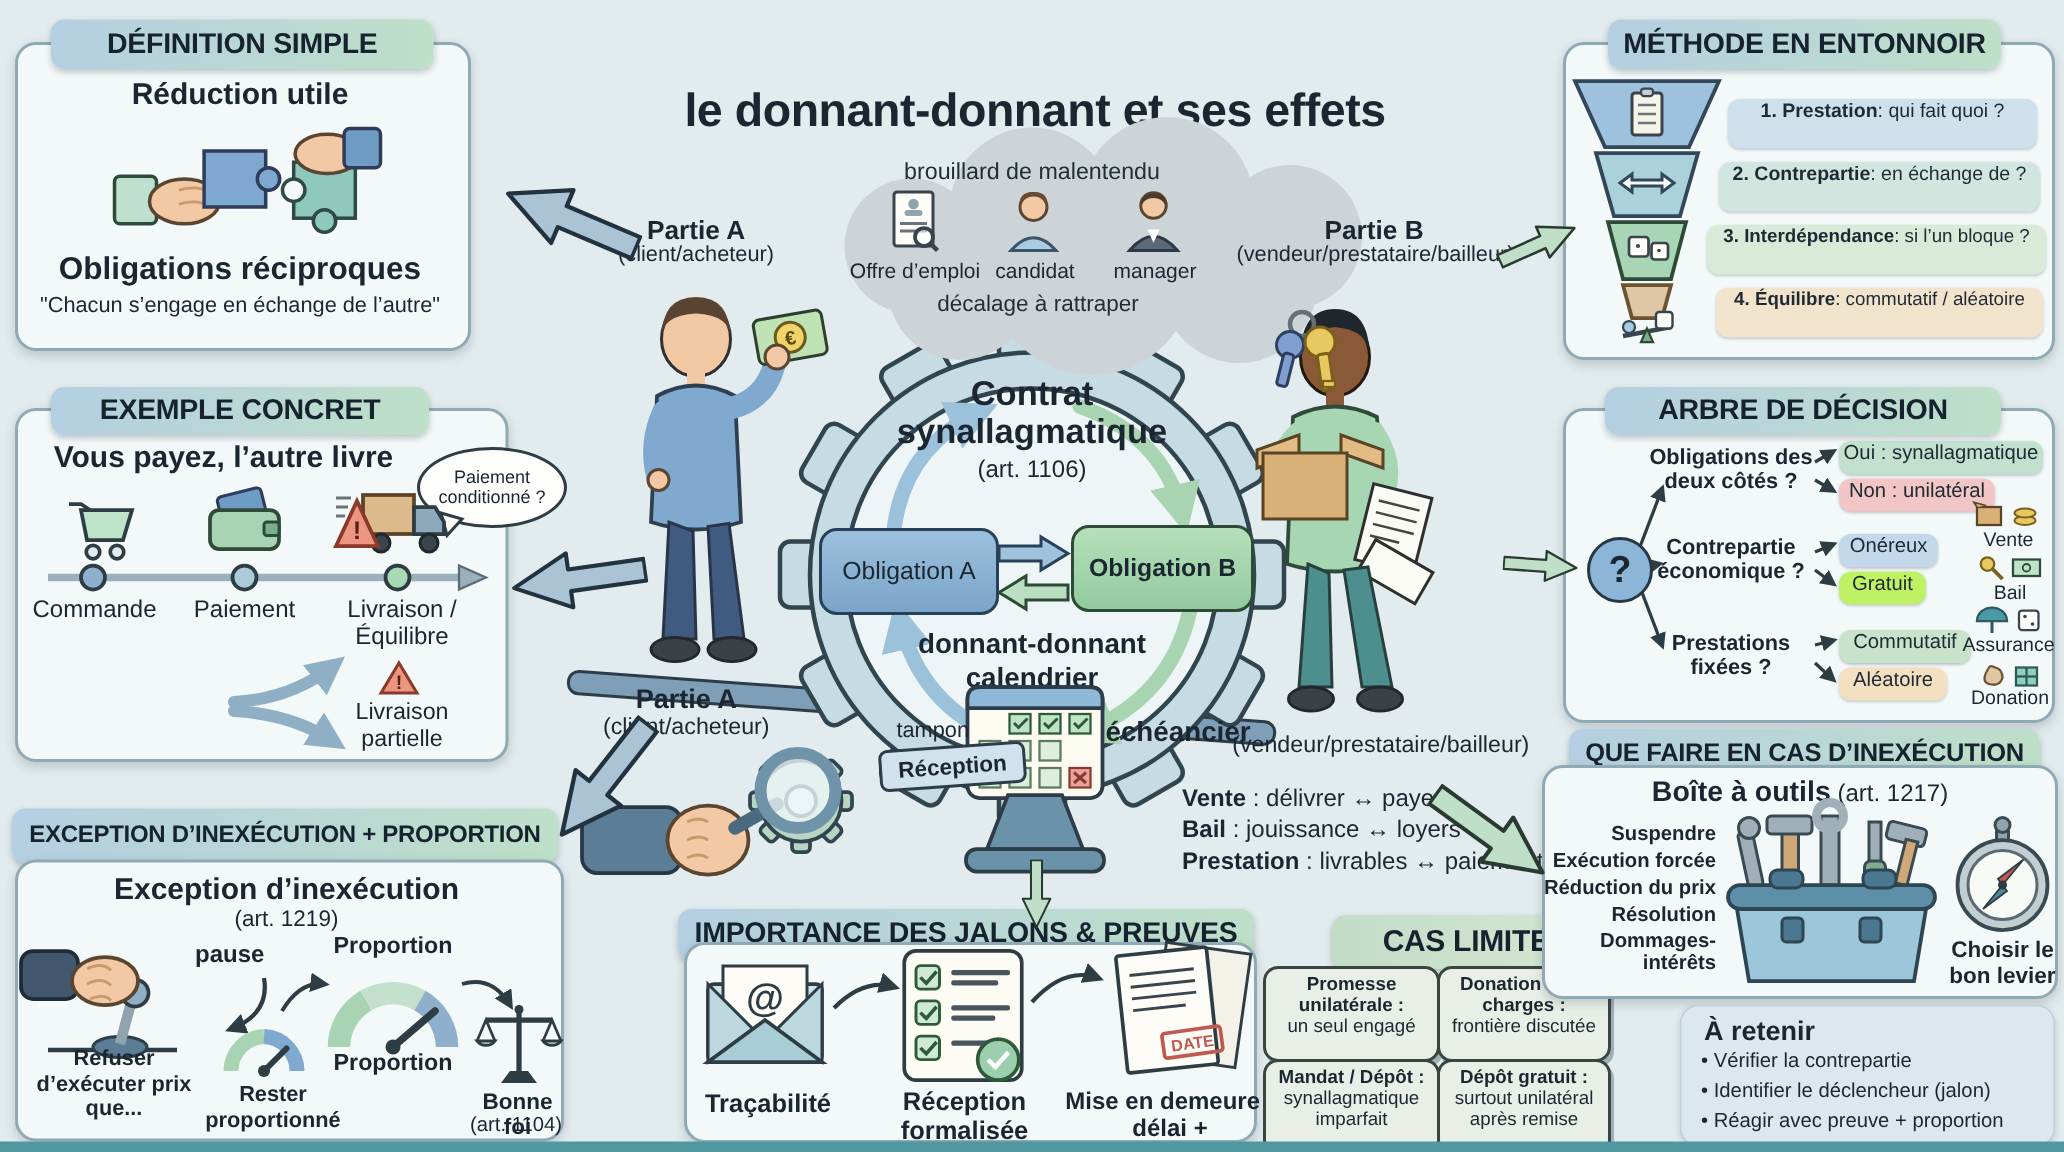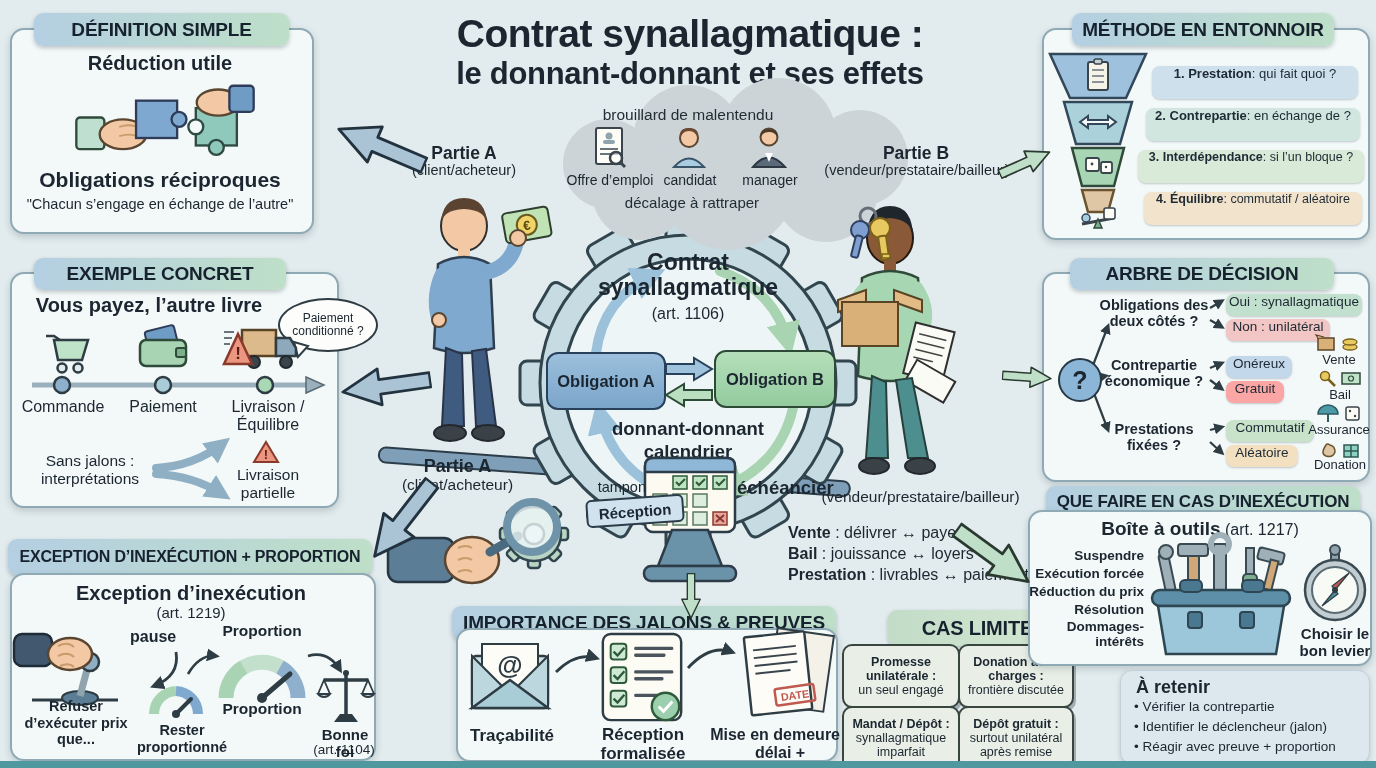--- a/index.html
+++ b/index.html
@@ -10,21 +10,21 @@
      box-shadow:0 3px 7px rgba(40,60,70,.20)}
   .hdr{position:absolute;background:linear-gradient(90deg,#b4cfe2,#bedfc8);border-radius:9px;
        display:flex;align-items:center;justify-content:center;font-weight:800;color:#16222e;
        box-shadow:0 2px 4px rgba(40,60,70,.28);letter-spacing:-.2px}
   .c{text-align:center}
   .b{font-weight:800}
   .pill{position:absolute;border-radius:8px;display:flex;justify-content:center;
         color:#1d2933;box-shadow:0 1px 2px rgba(40,60,70,.25)}
   .casebox{position:absolute;background:#e9efe6;border:2px solid #39453f;border-radius:10px;
            box-shadow:2px 3px 0 rgba(40,60,70,.35);text-align:center;font-size:12.5px;line-height:1.12;
-           display:flex;flex-direction:column;align-items:center;justify-content:center;padding:3px}
+           display:flex;flex-direction:column;align-items:center;padding:3px}
   svg{position:absolute;overflow:visible}
   .arr use{stroke-linejoin:round}
   .lbl{position:absolute}
 </style>
 </head>
 <body>
 
 <div class="stage">
 
 <svg width="0" height="0">
@@ -80,21 +80,20 @@
     <rect x="30" y="2" width="12" height="14" rx="3" fill="#b9d4c2" stroke="#31454f" stroke-width="2.5" transform="rotate(135 36 36)"></rect>
     <rect x="30" y="2" width="12" height="14" rx="3" fill="#b9d4c2" stroke="#31454f" stroke-width="2.5" transform="rotate(180 36 36)"></rect>
     <rect x="30" y="2" width="12" height="14" rx="3" fill="#b9d4c2" stroke="#31454f" stroke-width="2.5" transform="rotate(225 36 36)"></rect>
     <rect x="30" y="2" width="12" height="14" rx="3" fill="#b9d4c2" stroke="#31454f" stroke-width="2.5" transform="rotate(270 36 36)"></rect>
     <rect x="30" y="2" width="12" height="14" rx="3" fill="#b9d4c2" stroke="#31454f" stroke-width="2.5" transform="rotate(315 36 36)"></rect>
     <circle cx="36" cy="36" r="27" fill="#b9d4c2" stroke="#31454f" stroke-width="2.5"></circle>
     <circle cx="36" cy="36" r="10" fill="#e2ebed" stroke="#31454f" stroke-width="2.5"></circle>
   </g>
 </svg>
 
-<div class="lbl c" style="left:370px;top:12px;width:640px;font-size:39px;font-weight:800;letter-spacing:-.5px">Contrat synallagmatique :</div>
 <div class="lbl c" style="left:370px;top:56px;width:640px;font-size:31px;font-weight:800;letter-spacing:-.3px">le donnant-donnant et ses effets</div>
 
 <svg style="left:548px;top:92px" width="350" height="130" viewBox="0 0 350 130">
   <g fill="#ccd4d8">
     <circle cx="60" cy="72" r="45"></circle>
         <circle cx="140" cy="48" r="55"></circle>
         <circle cx="230" cy="44" r="58"></circle>
     <circle cx="312" cy="66" r="48"></circle>
         <circle cx="180" cy="90" r="68"></circle>
         <circle cx="92" cy="100" r="48"></circle>
@@ -184,21 +183,21 @@
   <rect x="14" y="30" width="7" height="22" rx="2" fill="#7f9fd0" stroke="#2f3f5f" stroke-width="2" transform="rotate(14 18 30)"></rect>
   <circle cx="38" cy="22" r="10" fill="#e8c860" stroke="#7a6018" stroke-width="2"></circle>
   <rect x="36" y="30" width="8" height="24" rx="2" fill="#e8c860" stroke="#7a6018" stroke-width="2" transform="rotate(-8 40 30)"></rect>
   <rect x="40" y="48" width="8" height="4" fill="#e8c860" stroke="#7a6018" stroke-width="1.5"></rect>
 </svg>
 
 <div class="lbl c" style="left:583px;top:250px;width:210px;font-size:23px;font-weight:800;line-height:1.1">Contrat synallagmatique</div>
 <div class="lbl c" style="left:568px;top:305px;width:240px;font-size:16px">(art. 1106)</div>
 <div class="lbl c" style="left:546px;top:352px;width:116px;height:54px;background:linear-gradient(180deg,#9cc0dc,#7aa5ca);
             border:2.5px solid #27415a;border-radius:12px;display:flex;align-items:center;justify-content:center;
-            font-weight:700;font-size:16.5px">Obligation A</div>
+            font-weight:400;font-size:16.5px">Obligation A</div>
 <div class="lbl c" style="left:714px;top:350px;width:118px;height:54px;background:linear-gradient(180deg,#b5dfba,#93cb9e);
             border:2.5px solid #2c4a36;border-radius:12px;display:flex;align-items:center;justify-content:center;
             font-weight:800;font-size:16.5px">Obligation B</div>
 <svg style="left:664px;top:356px" width="50" height="52" viewBox="0 0 50 52">
   <polygon points="2,8 30,8 30,2 48,13 30,24 30,18 2,18" fill="#9fc3dc" stroke="#27415a" stroke-width="2"></polygon>
   <polygon points="48,34 20,34 20,28 2,39 20,50 20,44 48,44" fill="#b9dfc0" stroke="#2c4a36" stroke-width="2"></polygon>
 </svg>
 <div class="lbl c b" style="left:588px;top:418px;width:200px;font-size:18.5px">donnant-donnant</div>
 <div class="lbl c b" style="left:600px;top:441px;width:176px;font-size:18.5px">calendrier</div>
 
@@ -345,21 +344,20 @@
   <circle cx="135" cy="11" r="8" fill="#a9ccd8" stroke="#2e3c44" stroke-width="2.5"></circle>
   <circle cx="237" cy="11" r="8" fill="#a9d8b4" stroke="#2e3c44" stroke-width="2.5"></circle>
 </svg>
 <div class="lbl c" style="left:18px;top:398px;width:90px;font-size:16px">Commande</div>
 <div class="lbl c" style="left:120px;top:398px;width:86px;font-size:16px">Paiement</div>
 <div class="lbl c" style="left:222px;top:398px;width:92px;font-size:16px;line-height:1.15">Livraison / Équilibre</div>
 <svg style="left:253px;top:440px" width="26" height="24" viewBox="0 0 26 24">
   <polygon points="13,2 25,22 1,22" fill="#ec9580" stroke="#8a3a2a" stroke-width="2"></polygon>
   <text x="13" y="19" text-anchor="middle" font-size="13" font-weight="bold" fill="#5a1f14">!</text>
 </svg>
-<div class="lbl c" style="left:28px;top:452px;width:124px;font-size:15.5px;line-height:1.15">Sans jalons : interprétations</div>
 <svg style="left:152px;top:430px" width="92" height="74" viewBox="0 0 92 74">
   <path d="M 4,38 Q 42,36 70,14" fill="none" stroke="#8fb0c4" stroke-width="8" stroke-linecap="round" marker-end="url(#mSt)"></path>
   <path d="M 4,44 Q 42,46 70,64" fill="none" stroke="#8fb0c4" stroke-width="8" stroke-linecap="round" marker-end="url(#mSt)"></path>
 </svg>
 <div class="lbl c" style="left:224px;top:466px;width:88px;font-size:15.5px;line-height:1.15">Livraison partielle</div>
 
 <div class="p" style="left:1042px;top:272px;width:324px;height:206px"></div>
 <div class="hdr" style="left:1070px;top:258px;width:264px;height:32px;font-size:19px">ARBRE DE DÉCISION</div>
 <svg style="left:1042px;top:272px" width="324" height="206" viewBox="0 0 324 206">
   <g stroke="#2e3c44" stroke-width="2.2" fill="none">
@@ -374,21 +372,21 @@
     <line x1="168" y1="170" x2="180" y2="181" marker-end="url(#mA)"></line>
   </g>
 </svg>
 <div class="lbl c b" style="left:1058px;top:358px;width:40px;height:40px;background:#8cb6d8;border:2.5px solid #273743;border-radius:50%;
             display:flex;align-items:center;justify-content:center;font-size:25px">?</div>
 <div class="lbl c b" style="left:1098px;top:298px;width:112px;font-size:14.5px;line-height:1.1">Obligations des deux côtés ?</div>
 <div class="pill" style="left:1226px;top:294px;width:136px;height:22px;background:#c2e0ce;font-size:13.5px">Oui : synallagmatique</div>
 <div class="pill" style="left:1226px;top:319px;width:104px;height:22px;background:#f1c6c4;font-size:13.5px">Non : unilatéral</div>
 <div class="lbl c b" style="left:1098px;top:358px;width:112px;font-size:14.5px;line-height:1.1">Contrepartie économique ?</div>
 <div class="pill" style="left:1226px;top:356px;width:66px;height:22px;background:#c3d9eb;font-size:13.5px">Onéreux</div>
-<div class="pill" style="left:1226px;top:381px;width:58px;height:22px;background:#fca5a5;font-size:13.5px">Gratuit</div>
+<div class="pill" style="left:1226px;top:381px;width:58px;height:22px;background:#bef264;font-size:13.5px">Gratuit</div>
 <div class="lbl c b" style="left:1098px;top:422px;width:112px;font-size:14.5px;line-height:1.1">Prestations fixées ?</div>
 <div class="pill" style="left:1226px;top:420px;width:88px;height:22px;background:#c9e3cb;font-size:13.5px">Commutatif</div>
 <div class="pill" style="left:1226px;top:445px;width:72px;height:22px;background:#f3e0c0;font-size:13.5px">Aléatoire</div>
 <svg style="left:1316px;top:334px" width="46" height="18" viewBox="0 0 46 18">
   <rect x="2" y="4" width="16" height="12" fill="#d9b078" stroke="#5a4426" stroke-width="1.5"></rect>
   <polyline points="2,4 0,1 8,3" fill="#e3bc85" stroke="#5a4426" stroke-width="1.2"></polyline>
   <ellipse cx="34" cy="13" rx="7" ry="3" fill="#e8c860" stroke="#7a6018" stroke-width="1.3"></ellipse>
   <ellipse cx="34" cy="8" rx="7" ry="3" fill="#e8c860" stroke="#7a6018" stroke-width="1.3"></ellipse>
 </svg>
 <div class="lbl c" style="left:1312px;top:352px;width:54px;font-size:13px">Vente</div>

